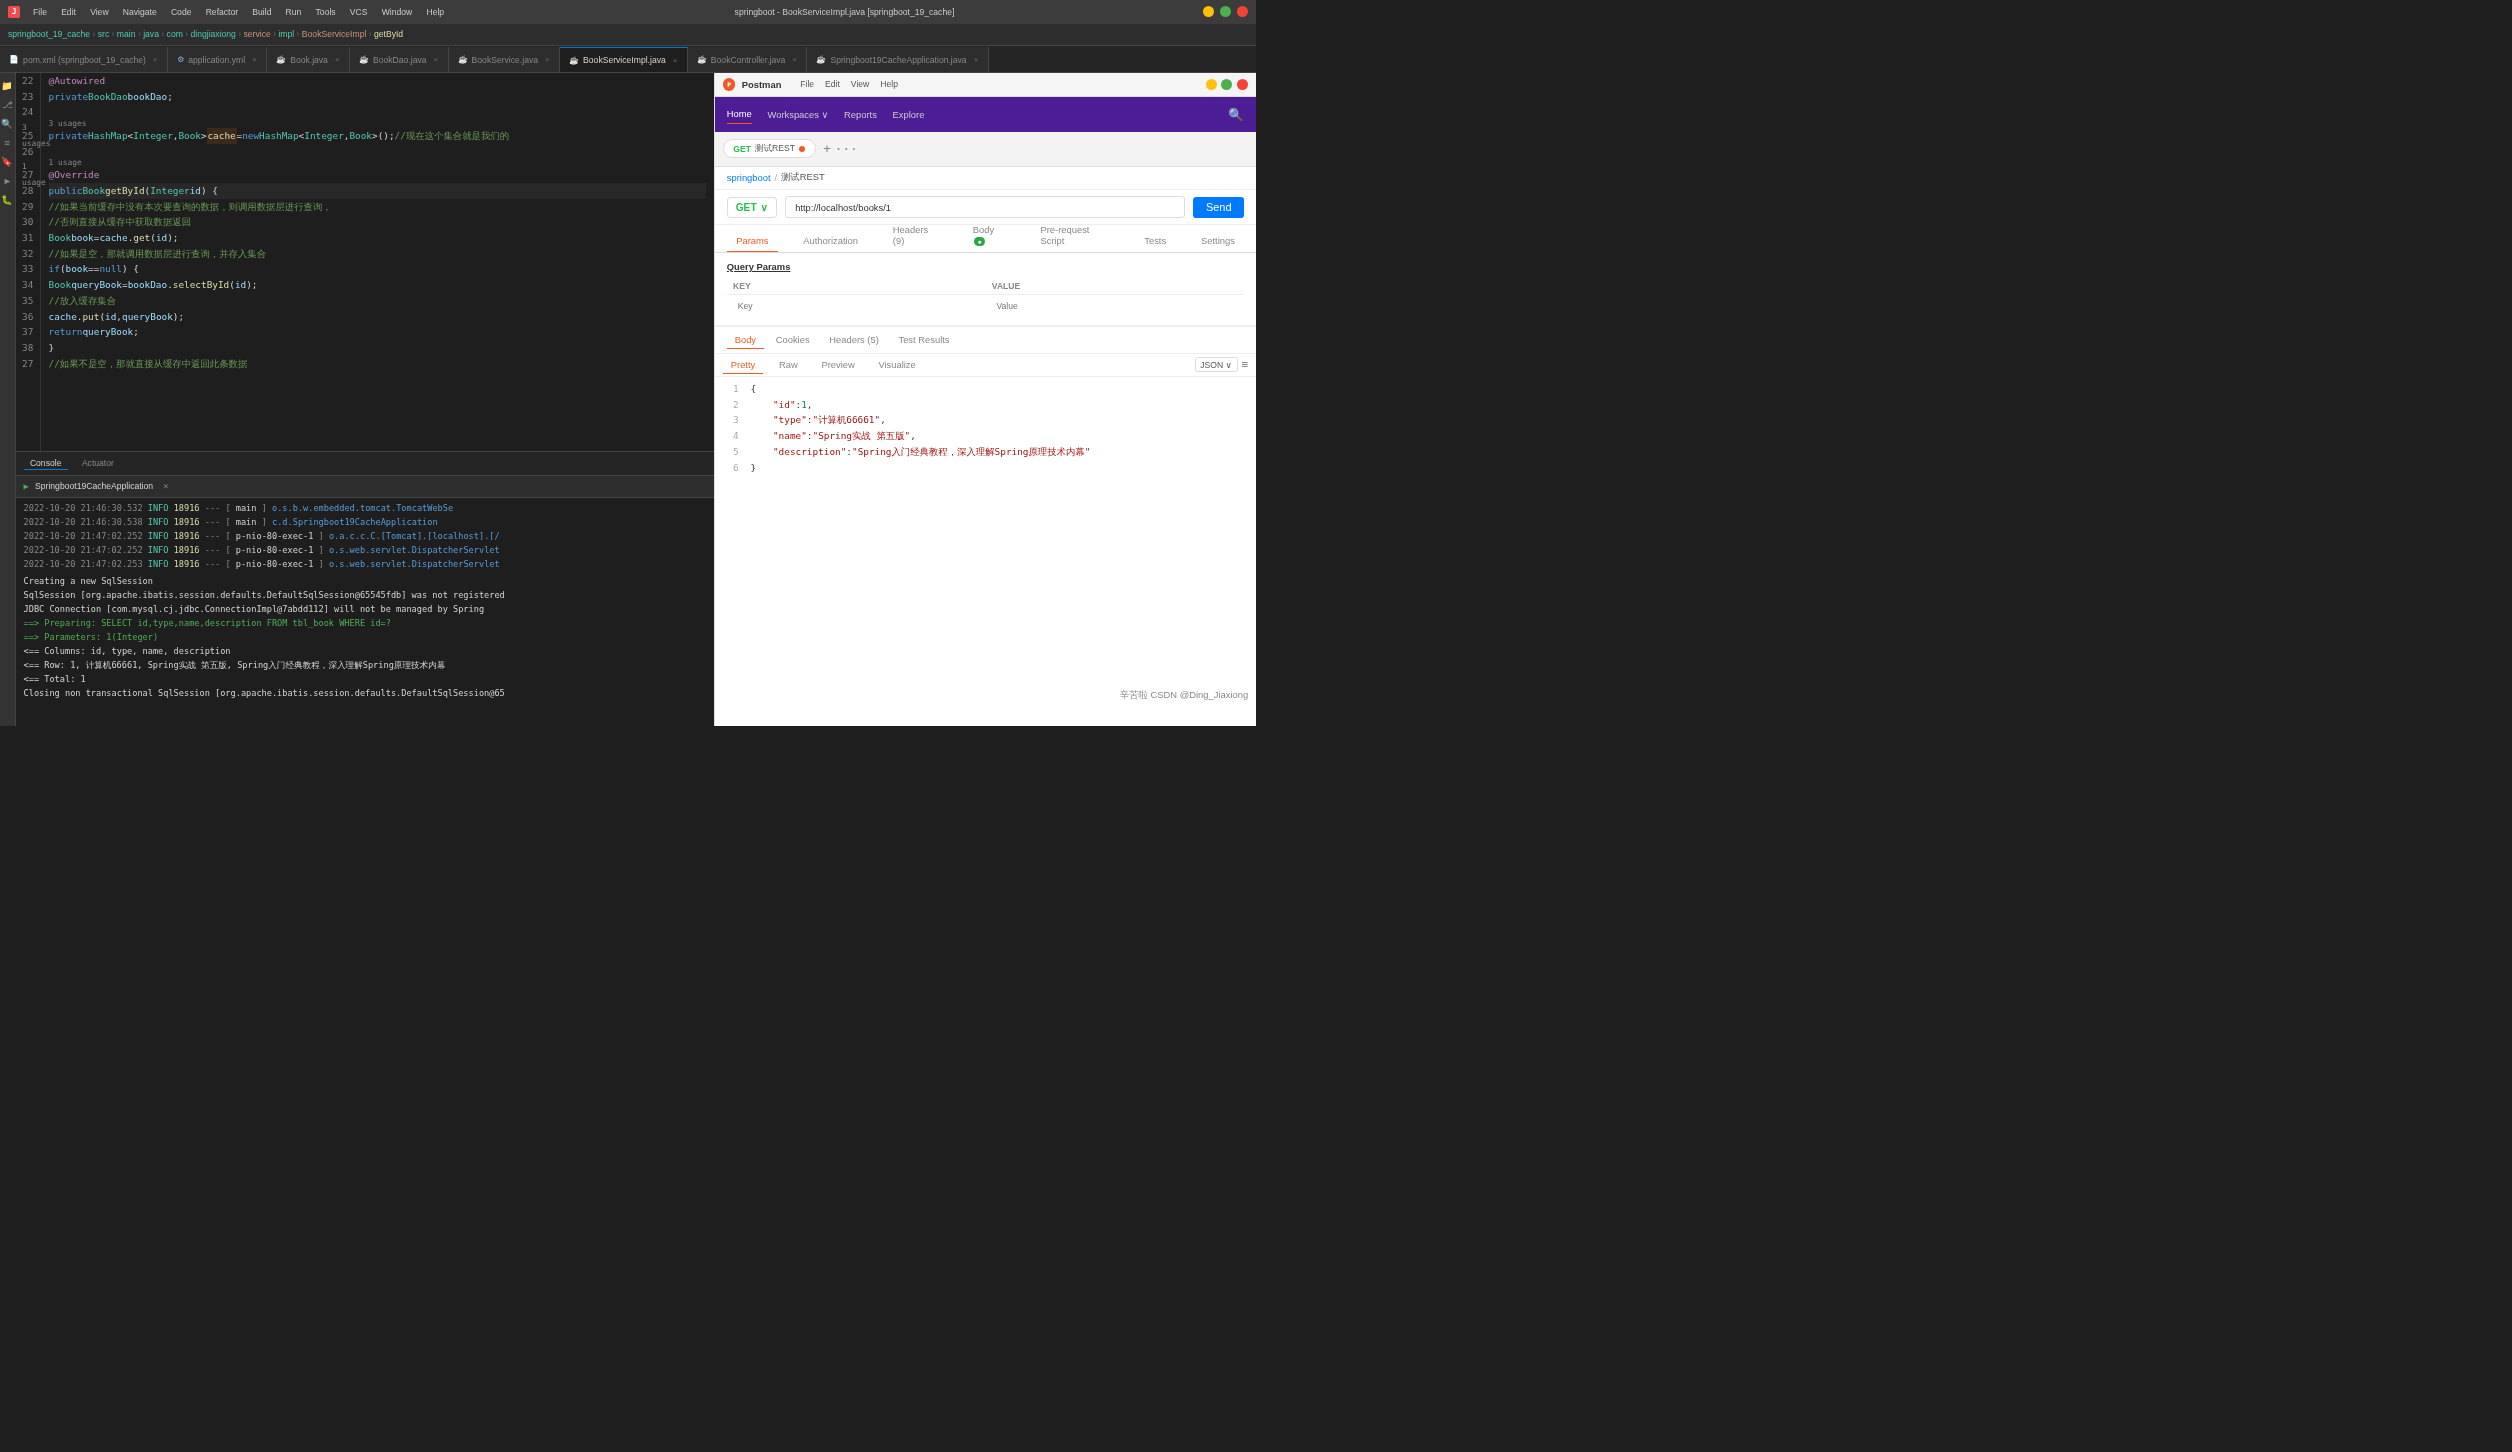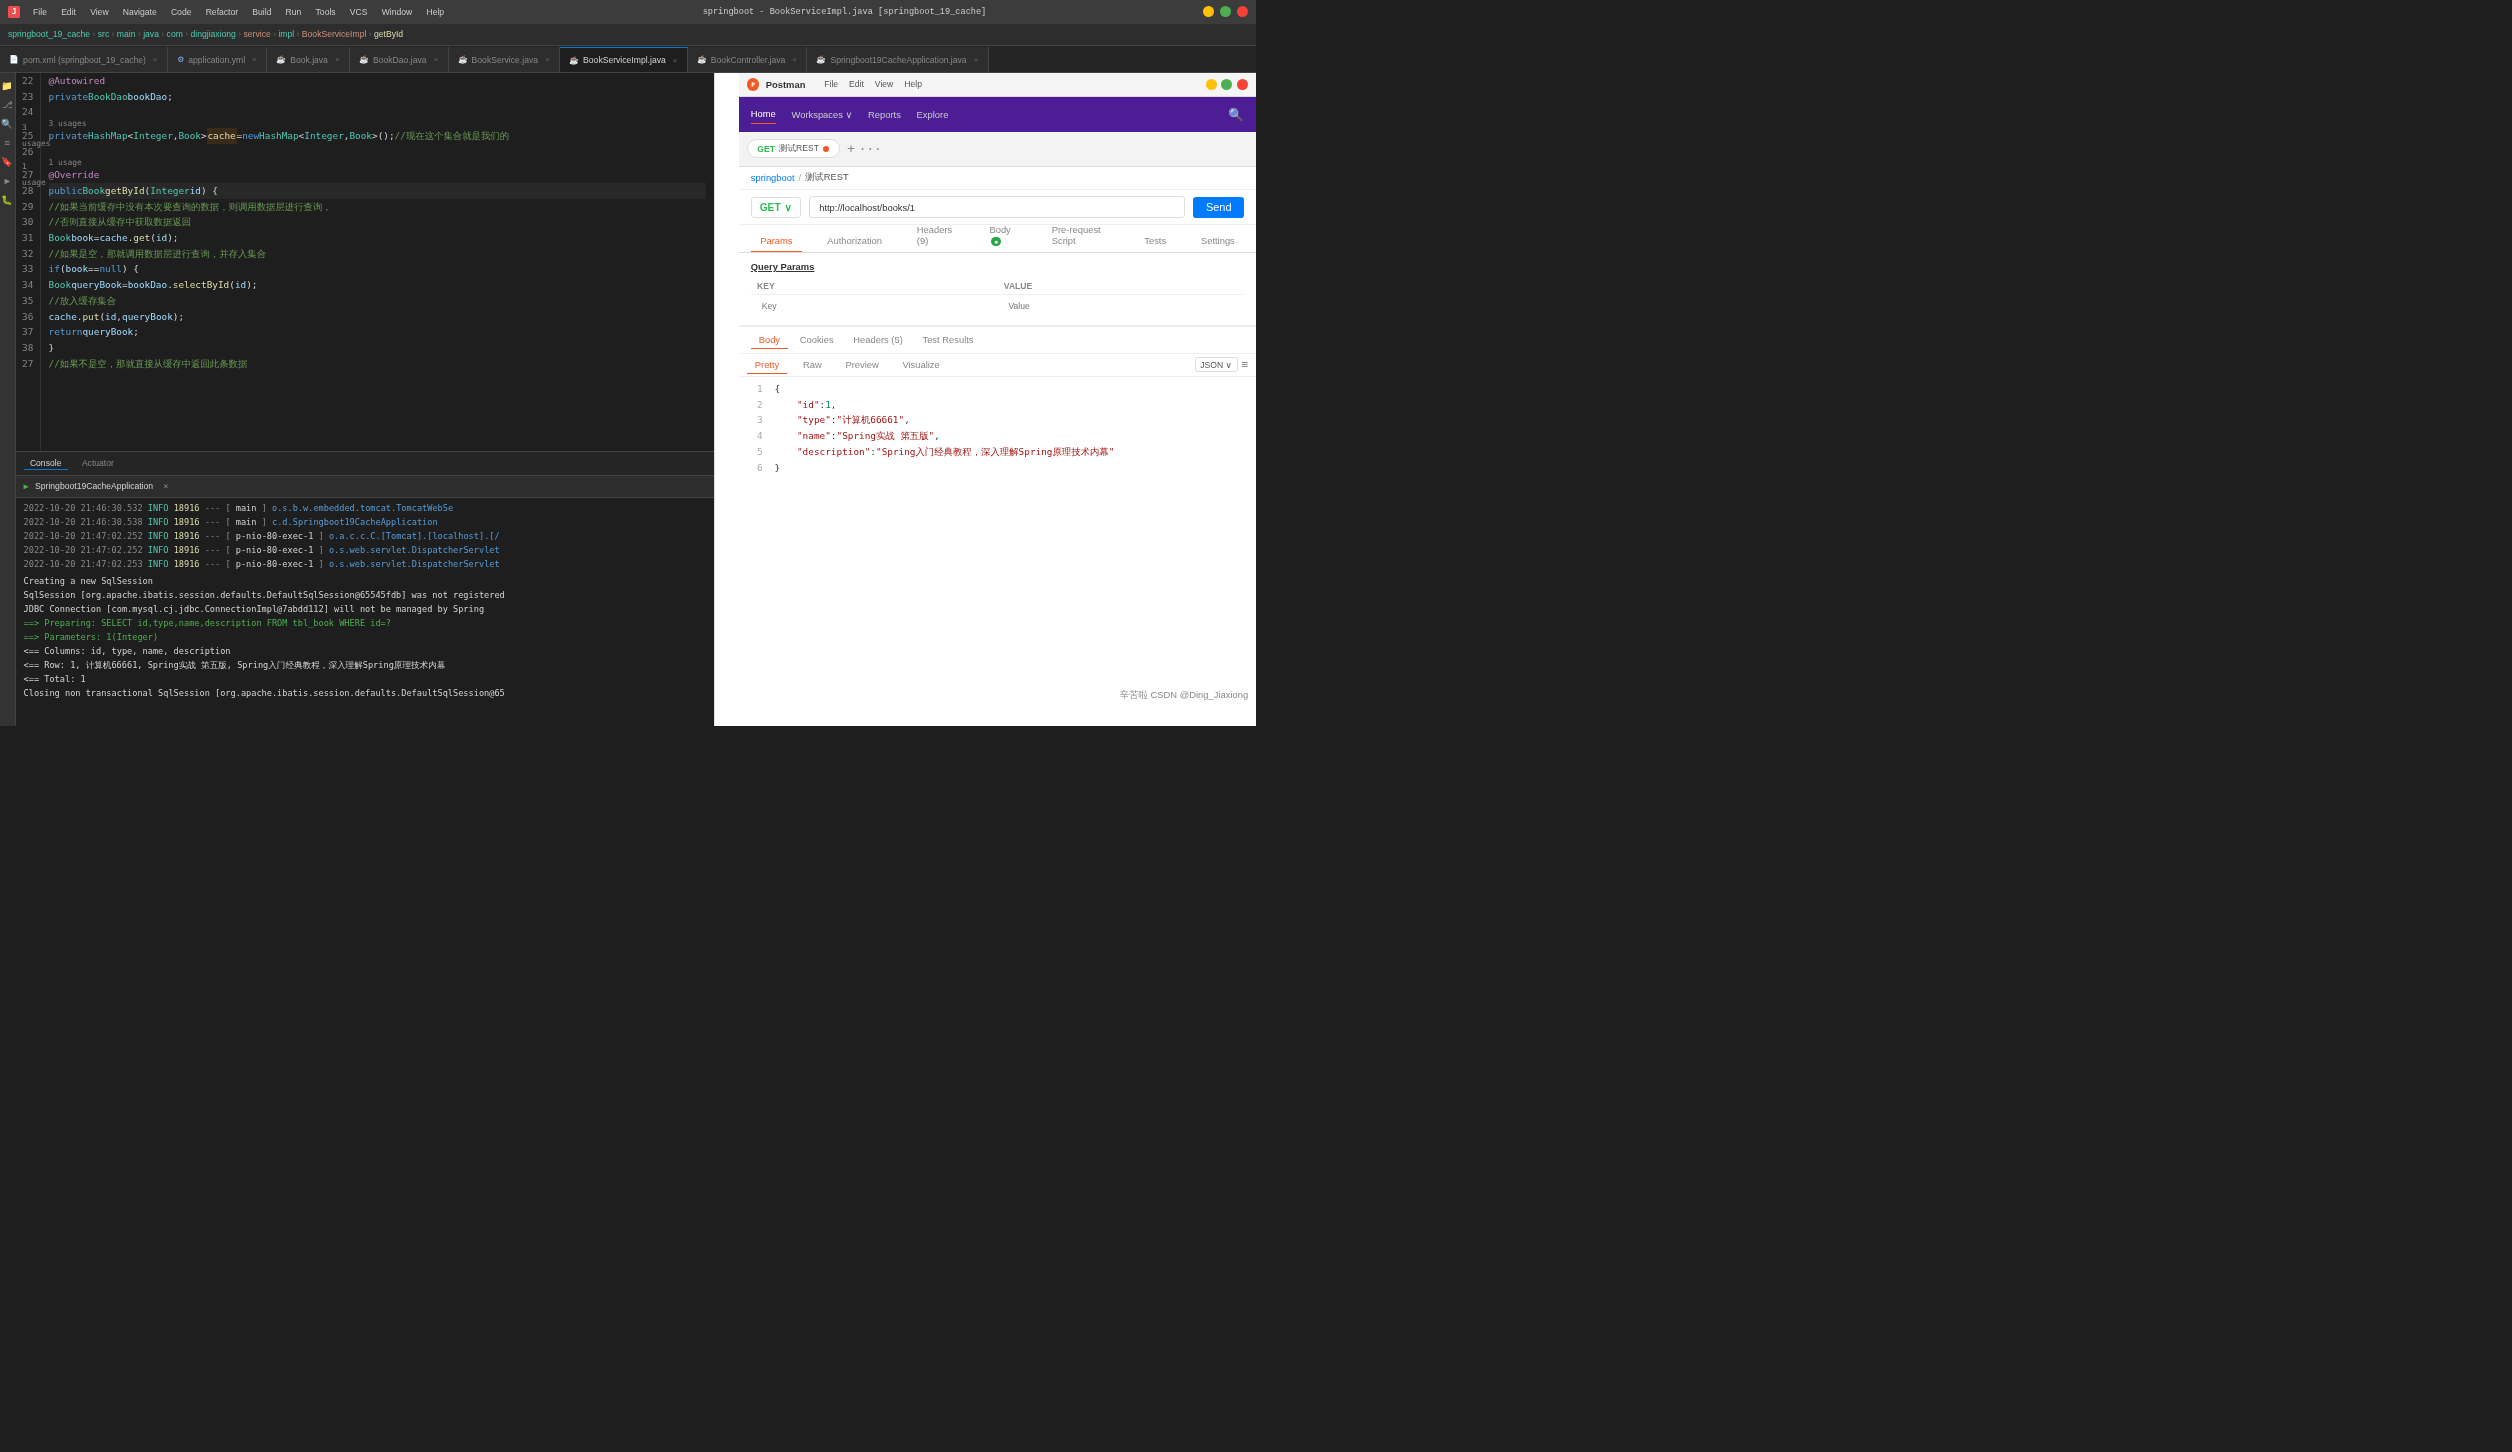--- a/index.html
+++ b/index.html
@@ -4,21 +4,21 @@
   <style>
     * { margin: 0; padding: 0; box-sizing: border-box; }
     body { font-family: 'Consolas', 'Monaco', monospace; font-size: 9.4px; background: #1e1e1e; color: #d4d4d4; width: 1256px; height: 726px; overflow: hidden; position: relative; }
 
     
     .title-bar { height: 23.6px; background: #3c3c3c; display: flex; align-items: center; justify-content: space-between; padding: 0 7.9px; }
     .title-bar-left { display: flex; align-items: center; gap: 6.3px; }
     .title-bar-logo { width: 12.6px; height: 12.6px; background: #f14c4c; border-radius: 1.6px; display: flex; align-items: center; justify-content: center; color: white; font-size: 7.9px; font-weight: bold; }
     .title-bar-menus { display: flex; gap: 1.6px; }
     .title-bar-menu-item { padding: 1.6px 6.3px; font-size: 8.6px; color: #cccccc; cursor: pointer; font-family: sans-serif; }
-    .title-center { font-size: 8.6px; color: #cccccc; font-family: Liberation Mono, monospace; margin-left: 36px; }
+    .title-center { font-size: 8.6px; color: #cccccc; font-family: Liberation Sans, sans-serif; margin-left: 36px; }
     .title-bar-right { display: flex; gap: 6.3px; align-items: center; }
     .window-btn { width: 11px; height: 11px; border-radius: 50%; cursor: pointer; }
     .win-min { background: #ffc107; }
     .win-max { background: #4caf50; }
     .win-close { background: #f44336; }
 
     
     .breadcrumb { height: 22px; background: #2d2d2d; display: flex; align-items: center; padding: 0 7.9px; font-size: 8.6px; color: #888; font-family: sans-serif; border-bottom: 0.8px solid #444; }
     .breadcrumb span { color: #4ec9b0; }
     .breadcrumb .sep { color: #666; margin: 0 2.4px; }
@@ -64,21 +64,21 @@
     .log-num { color: #dcdcaa; }
     .log-main { color: #888; }
     .log-link { color: #569cd6; }
     .log-green { color: #4caf50; }
     .log-plain { color: #d4d4d4; }
 
     
     .status-bar { height: 17.3px; background: #007acc; display: flex; align-items: center; padding: 0 7.9px; gap: 11.8px; font-size: 7.9px; color: white; font-family: sans-serif; }
 
     
-    .postman-panel { width: 542px; background: #ffffff; color: #333; display: flex; flex-direction: column; border-left: 0.8px solid #ddd; padding-left: 24px; }
+    .postman-panel { width: 542px; background: #ffffff; color: #333; display: flex; flex-direction: column; border-left: 0.8px solid #ddd; }
     .postman-title-bar { height: 23.6px; background: #f5f5f5; display: flex; align-items: center; padding: 0 7.9px; border-bottom: 0.8px solid #ddd; gap: 6.3px; }
     .postman-logo { width: 12.6px; height: 12.6px; background: #ef5b25; border-radius: 50%; display: flex; align-items: center; justify-content: center; color: white; font-size: 6.3px; font-weight: bold; }
     .postman-title { font-size: 9.4px; font-weight: bold; color: #333; font-family: sans-serif; }
     .postman-menu-bar { display: flex; gap: 1.6px; margin-left: 7.9px; }
     .postman-menu { font-size: 8.6px; color: #555; cursor: pointer; padding: 1.6px 4.7px; font-family: sans-serif; }
     .pm-window-btns { margin-left: auto; display: flex; gap: 4.7px; }
 
     .postman-nav { height: 35px; background: #4c1d95; display: flex; align-items: center; padding: 0 11.8px; gap: 15.7px; }
     .pm-nav-item { font-size: 9.4px; color: #ccc; cursor: pointer; padding: 3.9px 0; font-family: sans-serif; }
     .pm-nav-item.active { color: white; border-bottom: 1.6px solid #f05b25; }

